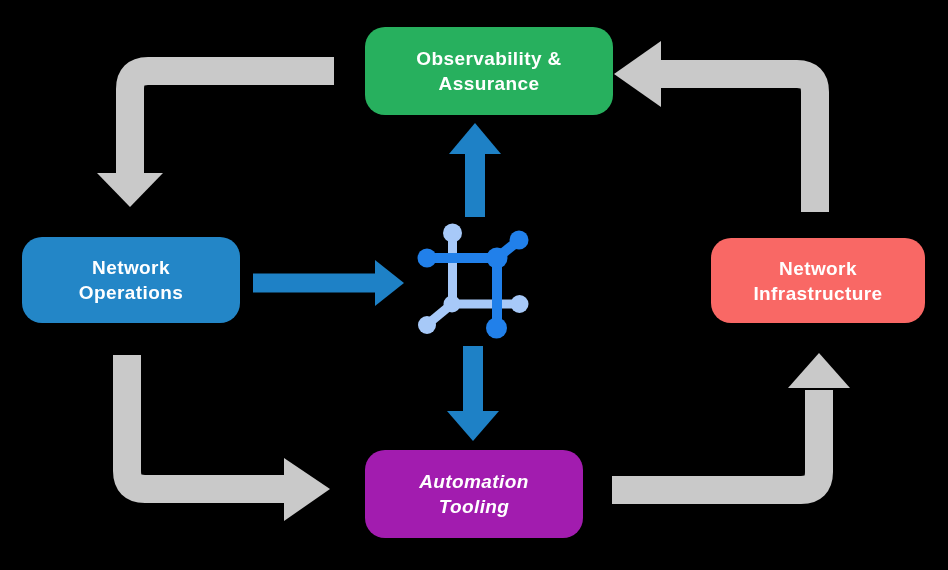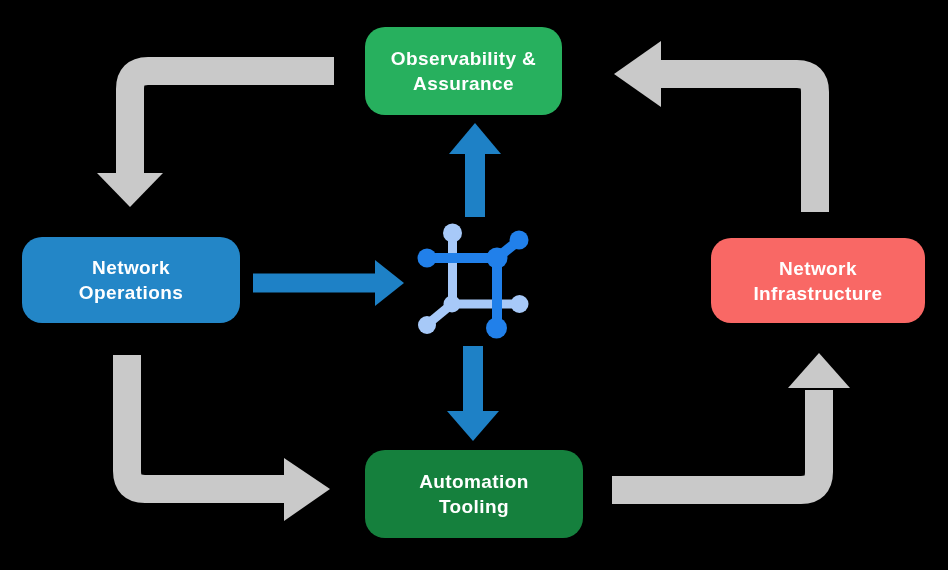--- a/index.html
+++ b/index.html
@@ -30,21 +30,21 @@
     text-align: center;
   }
   .node span {
     color: #fff;
     font-size: 19px;
     line-height: 25px;
     font-weight: bold;
     letter-spacing: 0.4px;
     white-space: pre-line;
   }
-  .node-top    { left: 365px; top: 27px;  width: 197px; height: 88px; }
+  .node-top    { left: 365px; top: 27px;  width: 248px; height: 88px; }
   .node-left   { left: 22px;  top: 237px; width: 218px; height: 86px; }
   .node-right  { left: 711px; top: 238px; width: 214px; height: 85px; }
   .node-bottom { left: 365px; top: 450px; width: 218px; height: 88px; }
 </style>
 </head>
 <body>
 
 <div class="stage" style="background-color: rgb(0, 0, 0);">
 
   <svg class="layer" viewBox="0 0 948 570">
@@ -116,18 +116,18 @@
   <div class="node node-left" style="background-color: rgb(35, 134, 199);">
     <span style="color: rgb(255, 255, 255);">Network
 Operations</span>
   </div>
 
   <div class="node node-right" style="background-color: rgb(249, 104, 101);">
     <span style="color: rgb(255, 255, 255);">Network
 Infrastructure</span>
   </div>
 
-  <div class="node node-bottom" style="background-color: #15803d;">
+  <div class="node node-bottom" style="background-color: #a21caf; font-style: italic;">
     <span style="color: rgb(255, 255, 255);">Automation
 Tooling</span>
   </div>
 
 </div>
 
 </body></html>

